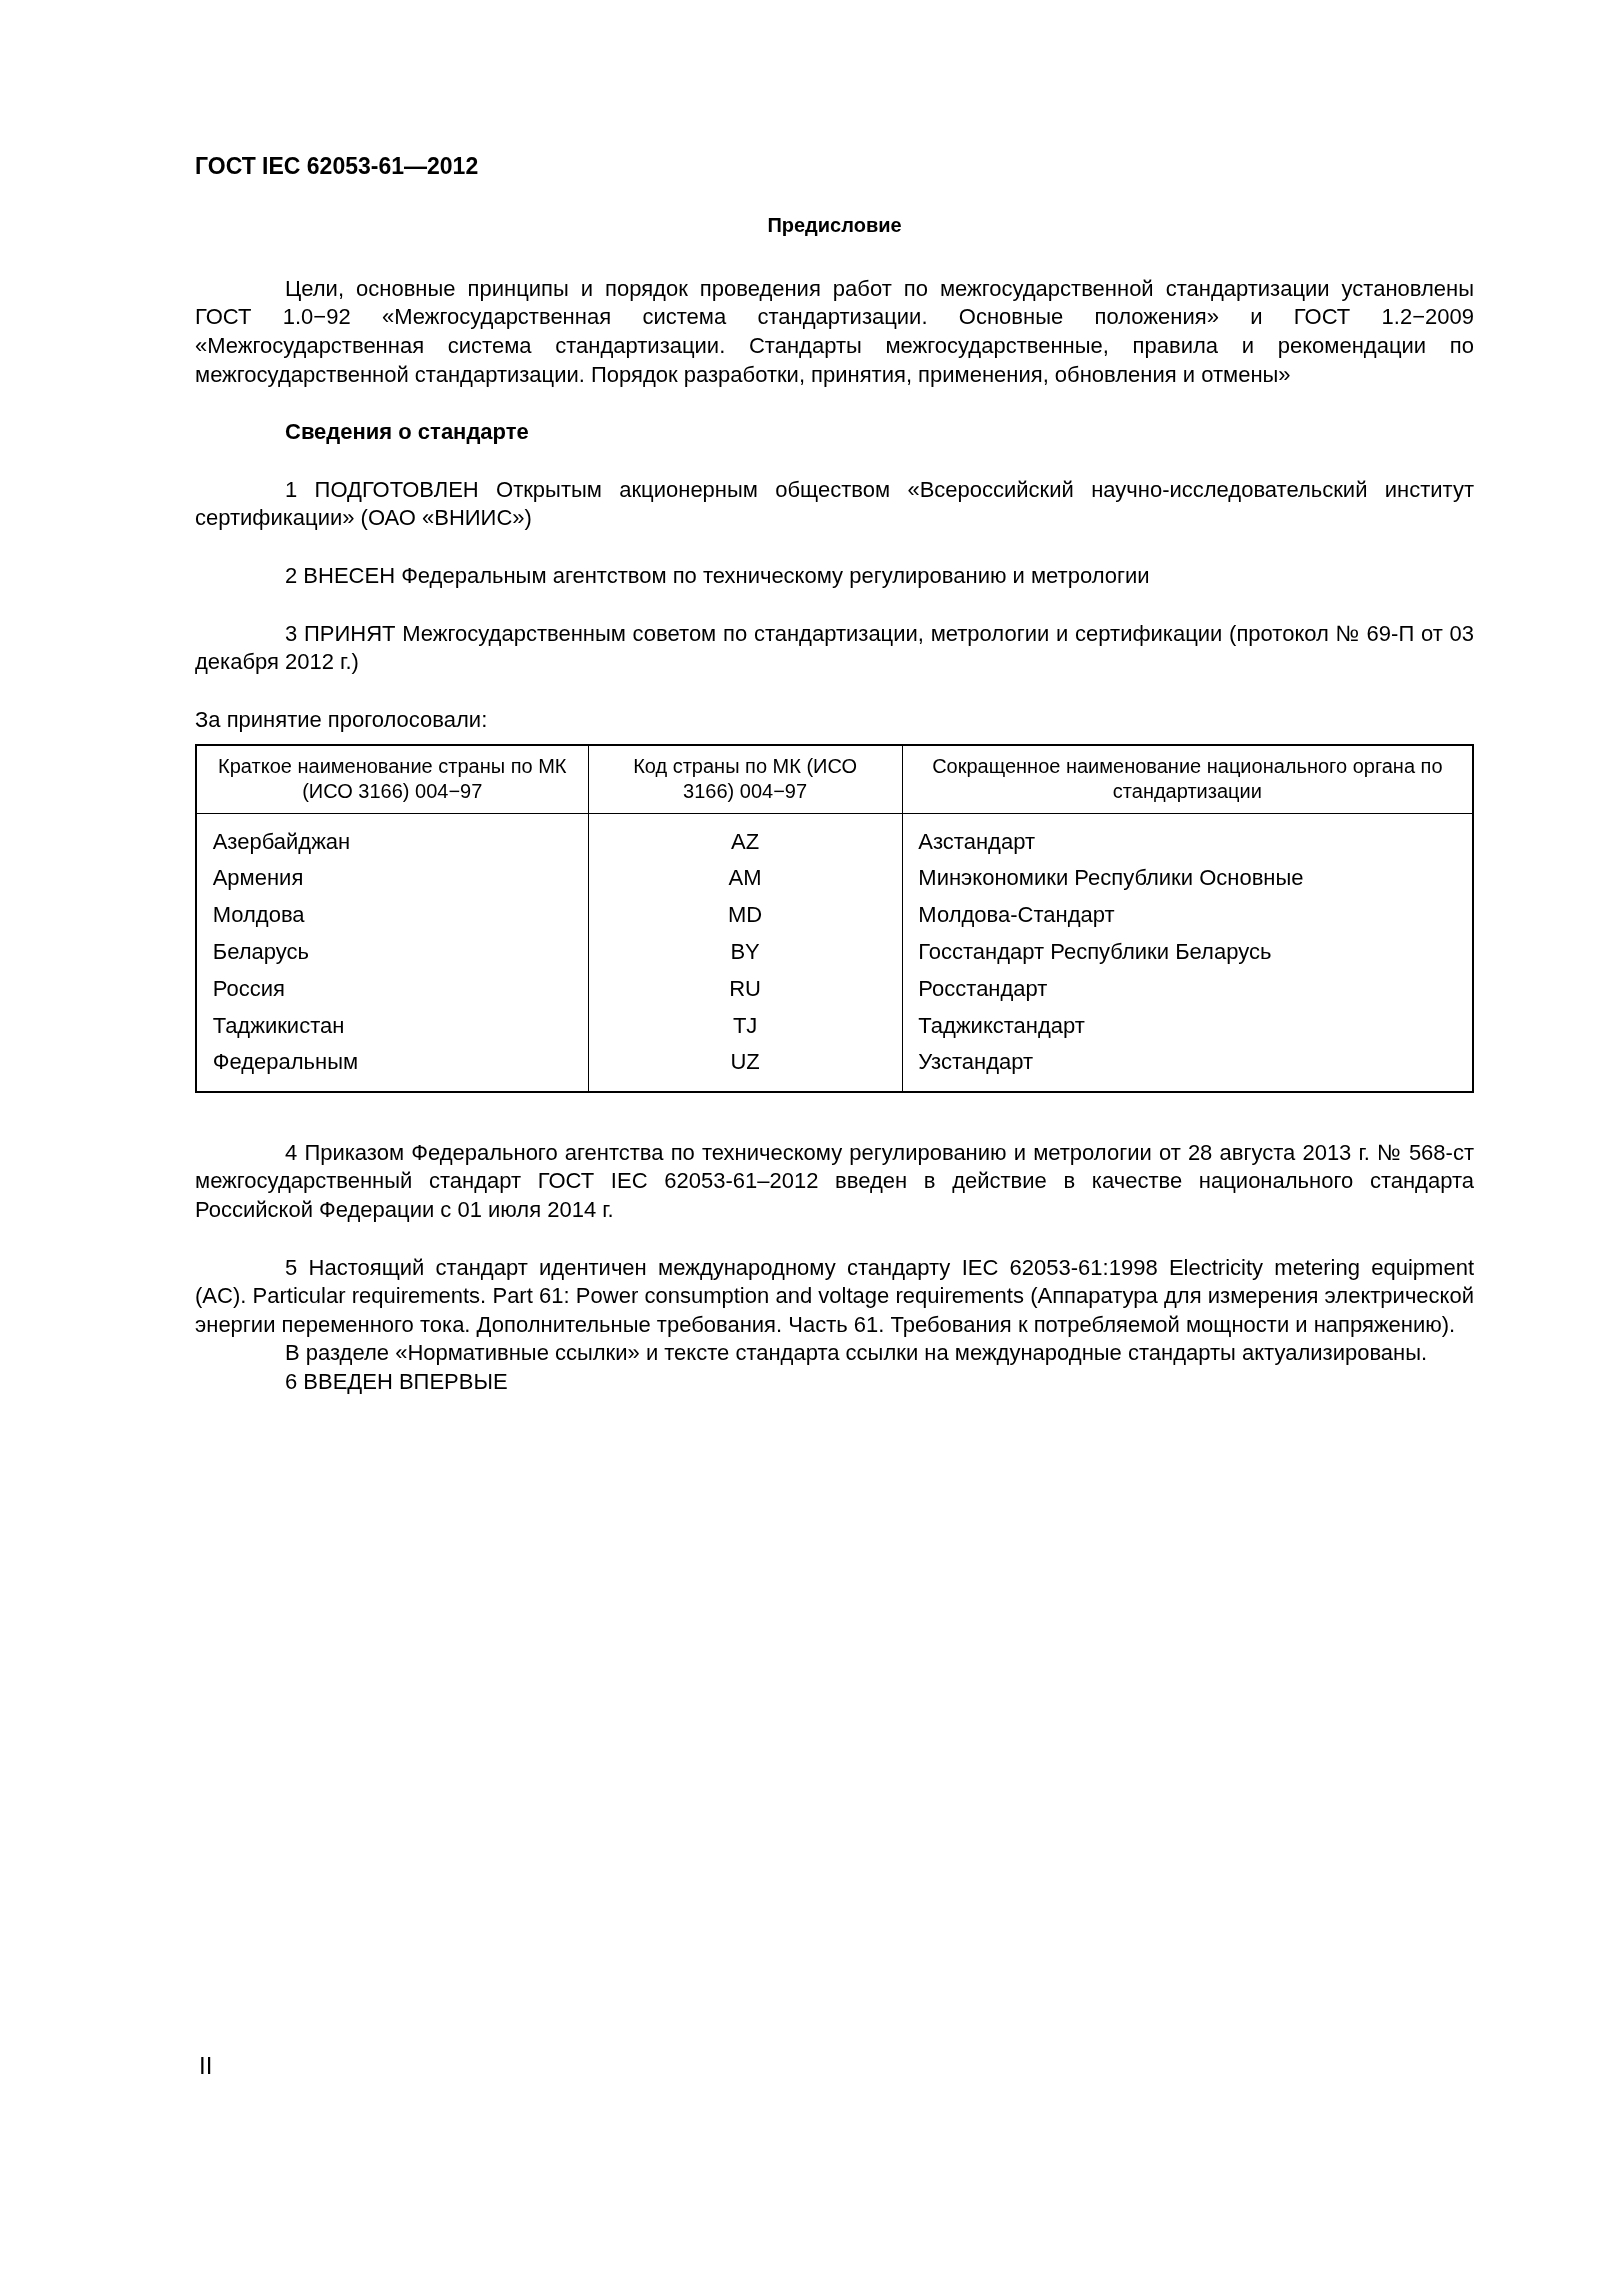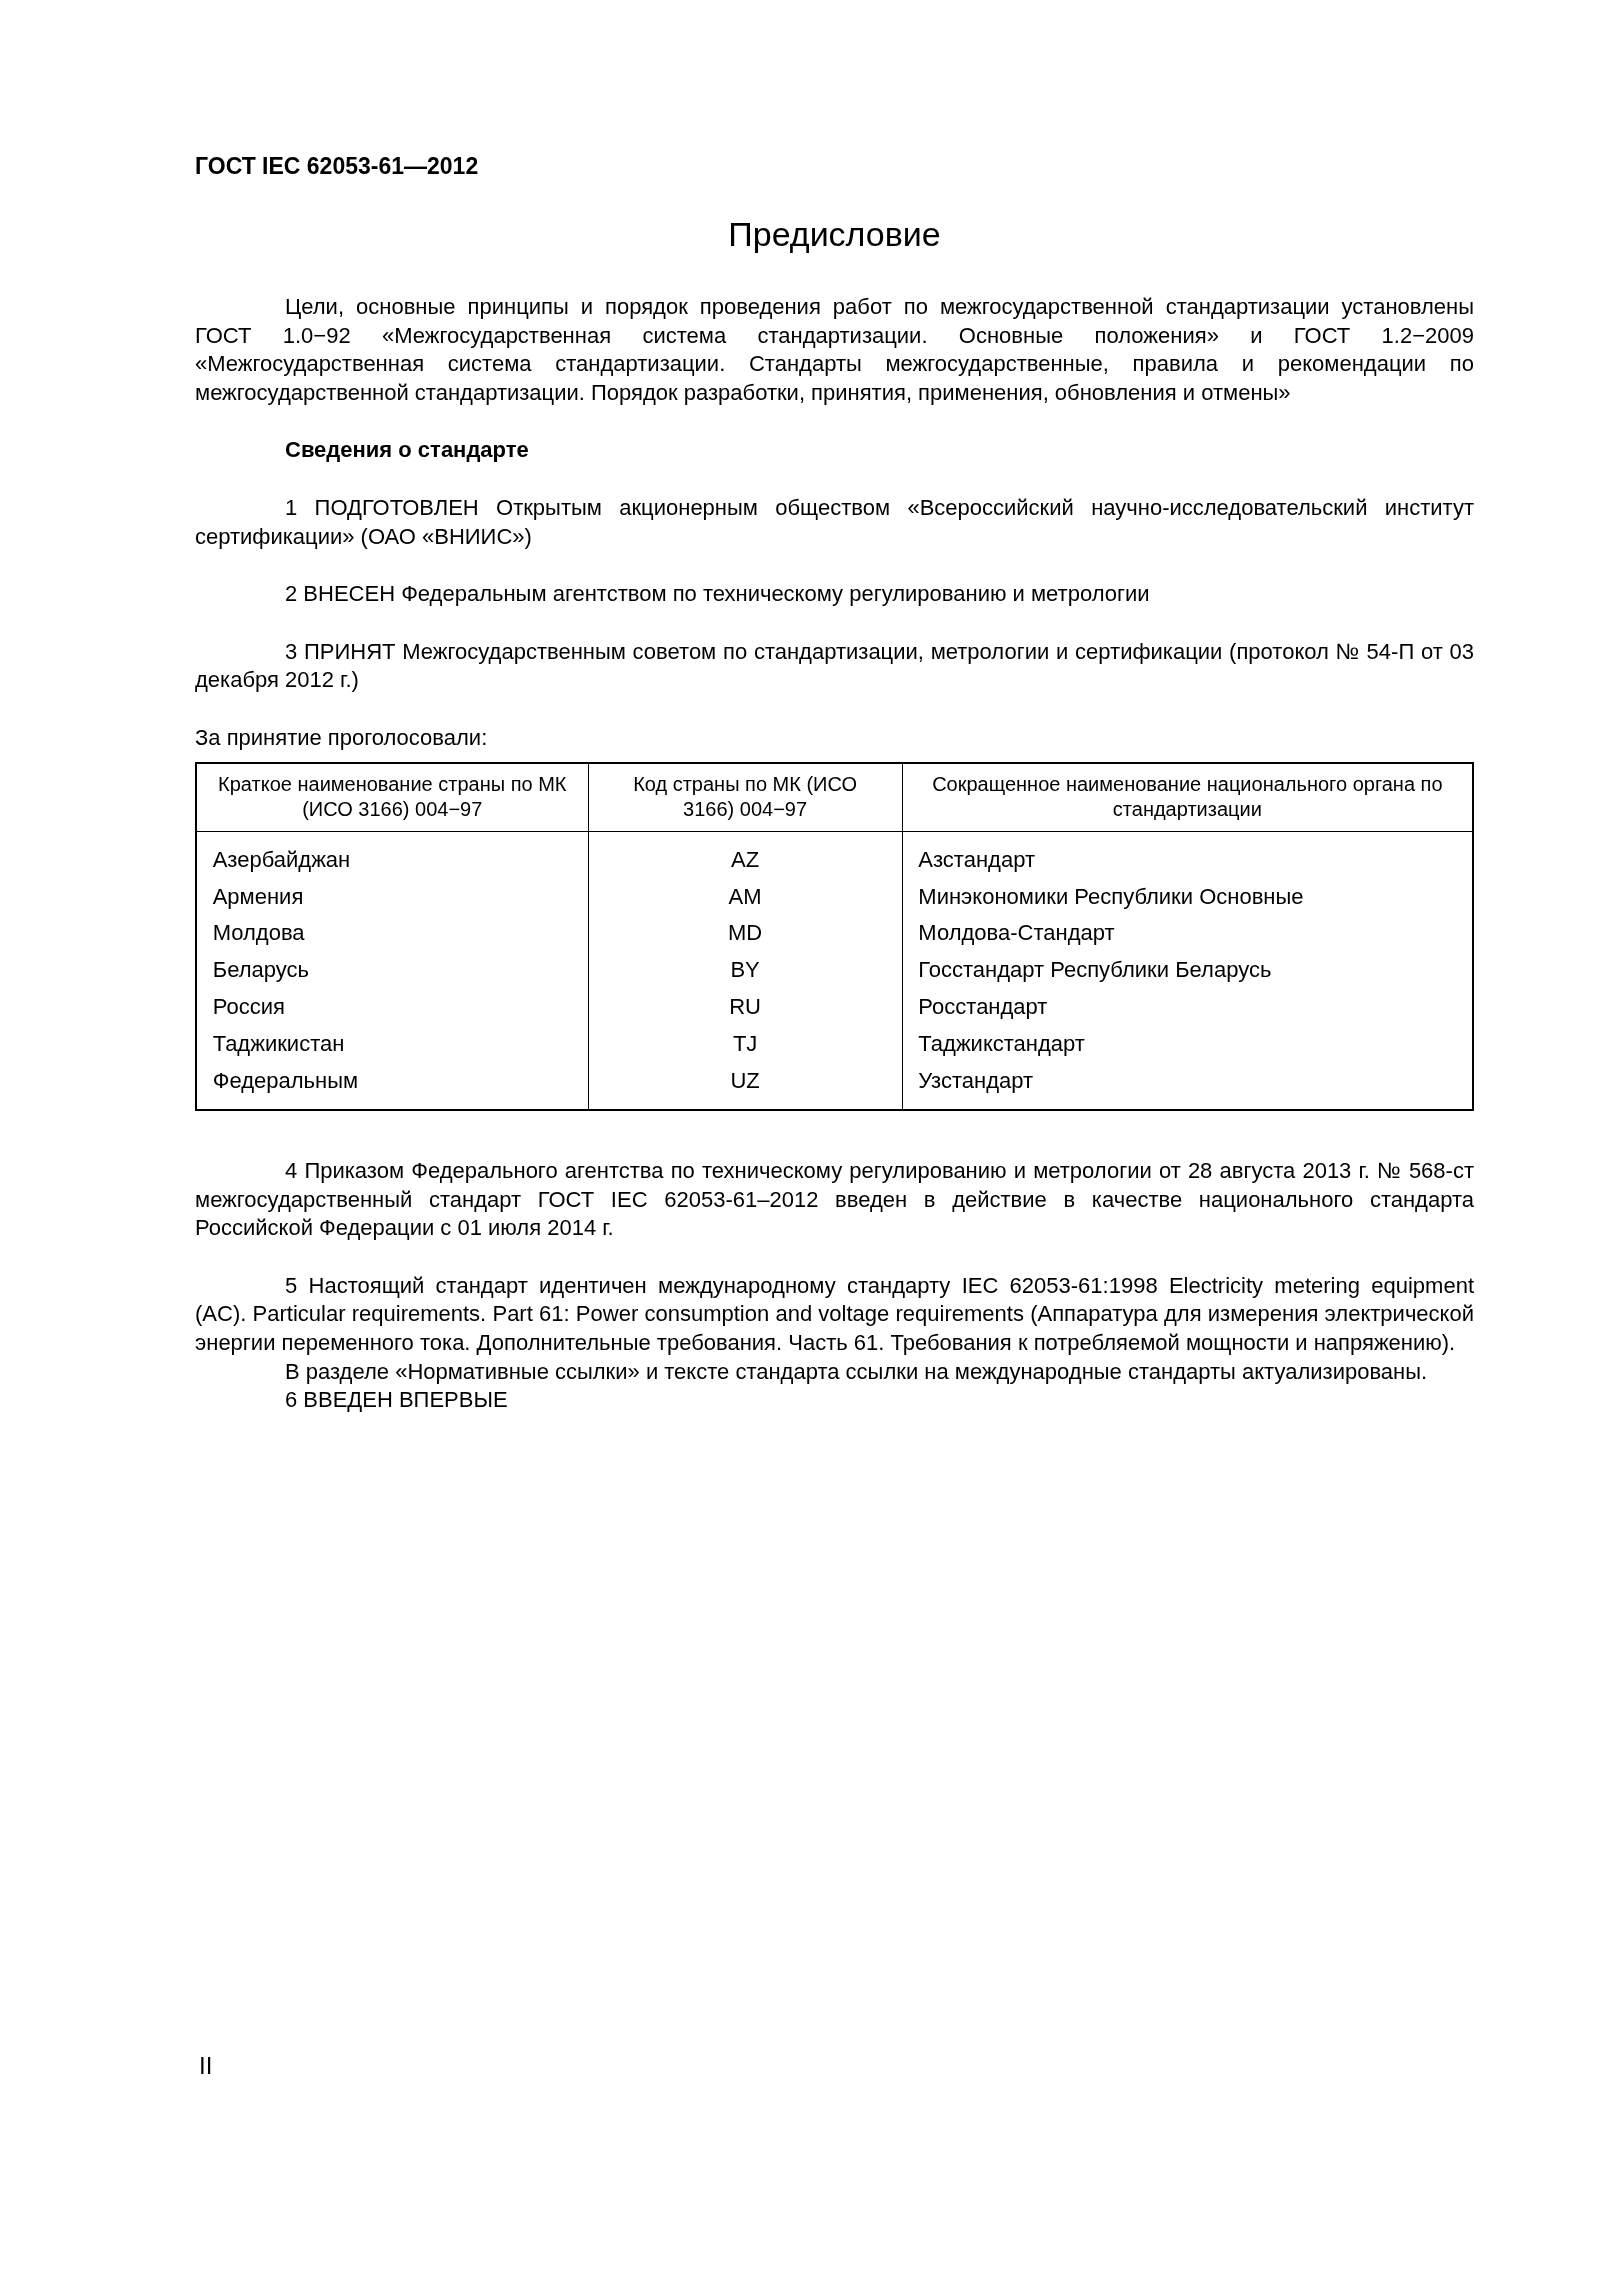--- a/index.html
+++ b/index.html
@@ -18,22 +18,22 @@
     font-family: "Liberation Sans", sans-serif;
     font-size: 22px;
     line-height: 1.3;
   }
   .doc-number {
     font-weight: bold;
     font-size: 23px;
     margin: 0 0 30px 0;
   }
   .title {
-    font-size: 34px;
-    font-weight: normal;
+    font-size: 20px;
+    font-weight: bold;
     text-align: center;
     margin: 0 0 37px 0;
   }
   .para {
     margin: 0 0 29px 0;
     text-align: justify;
   }
   .indent { text-indent: 90px; }
   .no-gap { margin-bottom: 0; }
   .bold { font-weight: bold; }
@@ -87,21 +87,21 @@
   <div class="title">Предисловие</div>
 
   <p class="para indent">Цели, основные принципы и порядок проведения работ по межгосударственной стандартизации установлены ГОСТ 1.0−92 «Межгосударственная система стандартизации. Основные положения» и ГОСТ 1.2−2009 «Межгосударственная система стандартизации. Стандарты межгосударственные, правила и рекомендации по межгосударственной стандартизации. Порядок разработки, принятия, применения, обновления и отмены»</p>
 
   <p class="para indent bold">Сведения о стандарте</p>
 
   <p class="para indent">1 ПОДГОТОВЛЕН Открытым акционерным обществом «Всероссийский научно-исследовательский институт сертификации» (ОАО «ВНИИС»)</p>
 
   <p class="para indent">2 ВНЕСЕН Федеральным агентством по техническому регулированию и метрологии</p>
 
-  <p class="para indent">3 ПРИНЯТ Межгосударственным советом по стандартизации, метрологии и сертификации (протокол № 54-П от 03 декабря 2012 г.)</p>
+  <p class="para indent">3 ПРИНЯТ Межгосударственным советом по стандартизации, метрологии и сертификации (протокол № 69-П от 03 декабря 2012 г.)</p>
 
   <p class="para voting-intro">За принятие проголосовали:</p>
 
   <table class="voting">
     <colgroup>
       <col class="c1">
         <col class="c2">
         <col class="c3">
     </colgroup>
     <thead>

